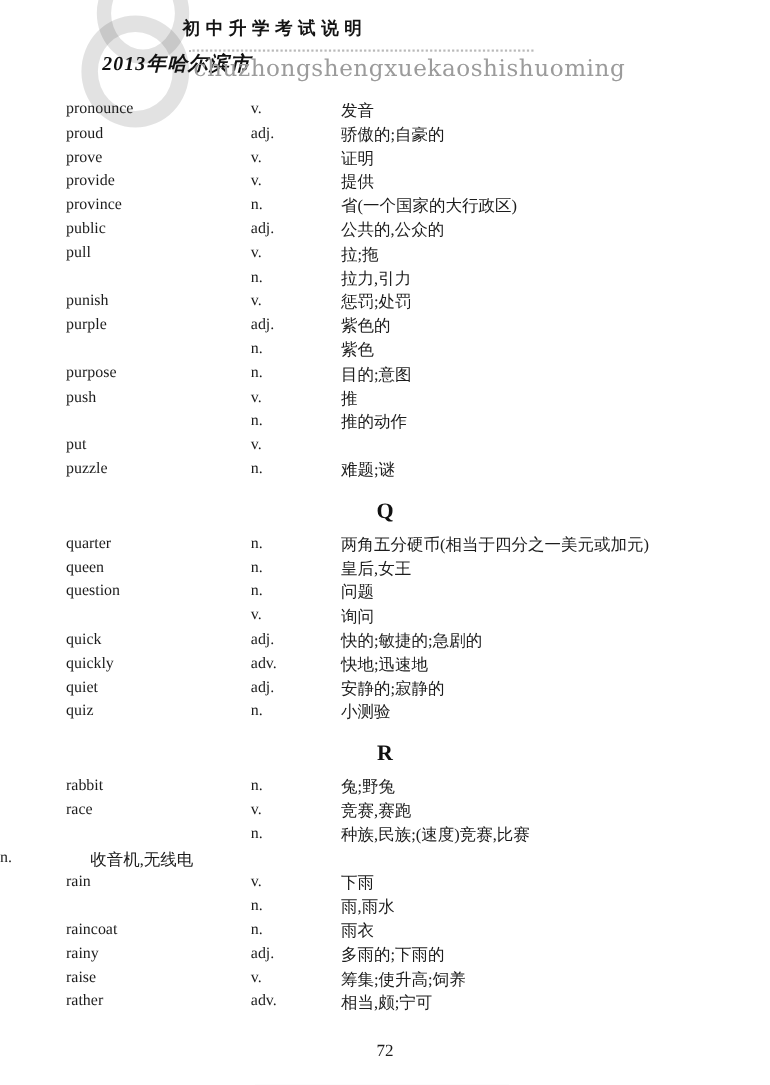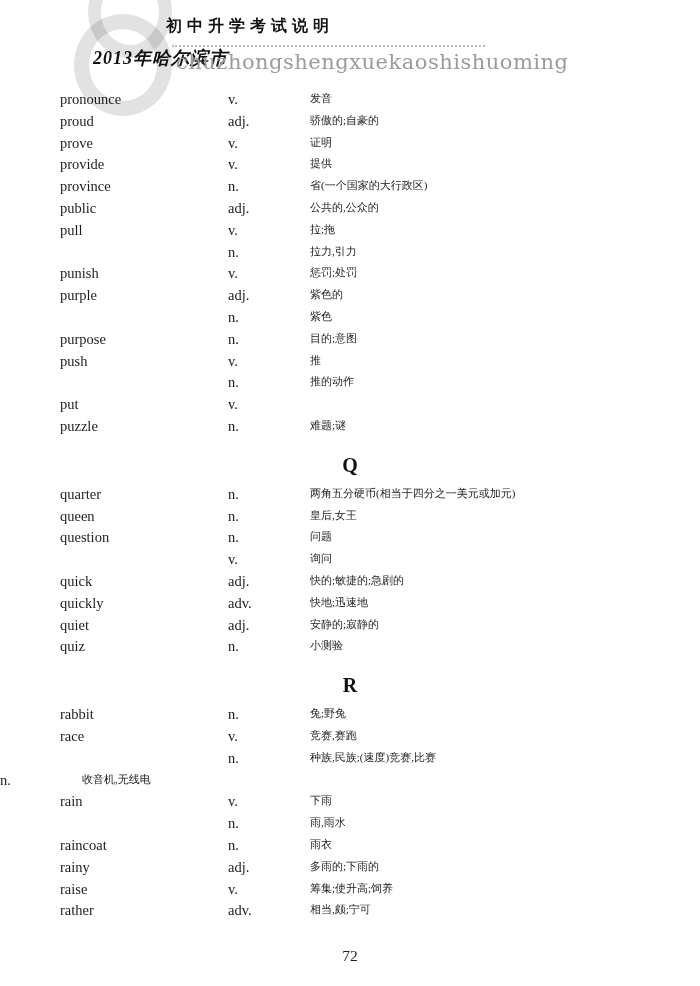--- a/index.html
+++ b/index.html
@@ -77,21 +77,21 @@
     font-size: 14.5px;
   }
   .pos-cell {
     width: 82px;
     font-family: "Liberation Serif", serif;
     font-size: 14.5px;
   }
   .meaning-cell {
     flex: 1;
     font-family: "Liberation Serif", serif;
-    font-size: 11px;
+    font-size: 15px;
     white-space: nowrap;
   }
   .section-letter {
     height: 26px;
     margin-top: 12px;
     margin-bottom: 8px;
     text-align: center;
     font-family: "Liberation Serif", serif;
     font-weight: bold;
     font-size: 20px;

